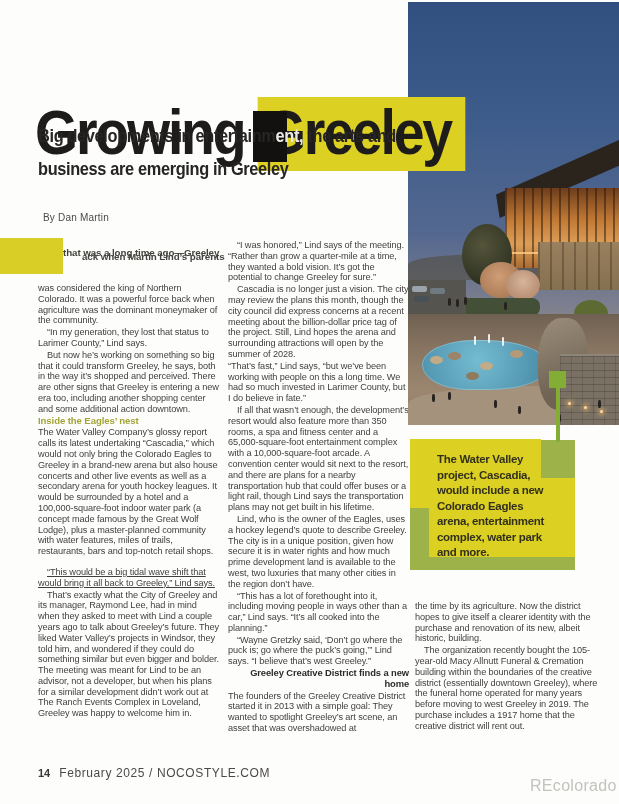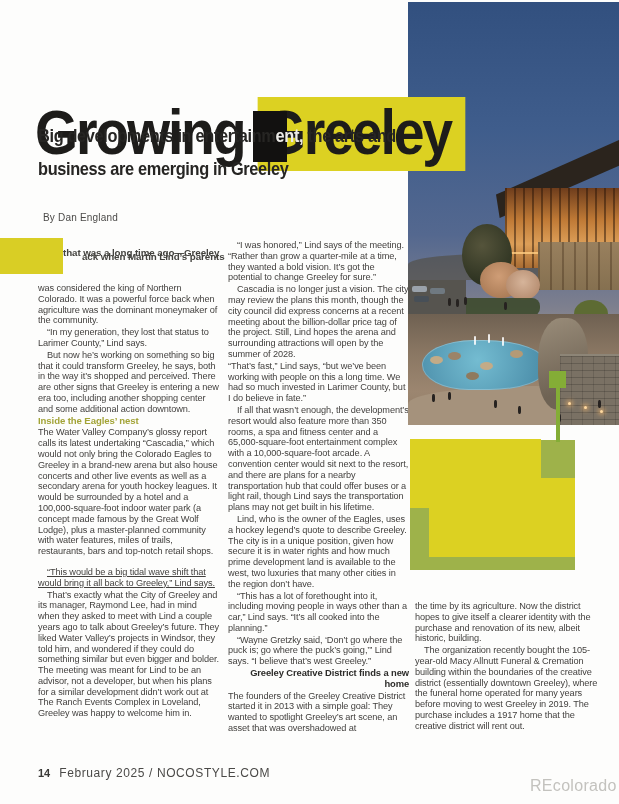--- a/index.html
+++ b/index.html
@@ -154,21 +154,21 @@
     <div class="person p10"></div>
   </div>
 
   <h1 class="headline"><span>Growing </span><span class="hl-highlight">Greeley</span></h1>
   <div class="title-blackbox"></div>
   <div class="subtitle">
     <span>Big developments in entertainm</span><span class="sub-knockout">ent,</span><span> the arts and</span><br>
     <span>business are emerging in Greeley</span>
   </div>
 
-  <div class="byline">By Dan England</div>
+  <div class="byline">By Dan Martin</div>
 
   <div class="lede-square"></div>
   <div class="lede-line lede-1">ack when Martin Lind’s parents</div>
   <div class="lede-line lede-2">that was a long time ago—Greeley</div>
 
   <div class="col col1">
     <p>was considered the king of Northern Colorado. It was a powerful force back when agriculture was the dominant moneymaker of the community.</p>
     <p class="ind">“In my generation, they lost that status to Larimer County,” Lind says.</p>
     <p class="ind">But now he’s working on something so big that it could transform Greeley, he says, both in the way it’s shopped and perceived. There are other signs that Greeley is entering a new era too, including another shopping center and some additional action downtown.</p>
     <p class="subhead-green">Inside the Eagles’ nest</p>
@@ -187,20 +187,21 @@
     <p class="ind">“Wayne Gretzky said, ‘Don’t go where the puck is; go where the puck’s going,’” Lind says. “I believe that’s west Greeley.”</p>
     <p class="subhead-bold">Greeley Creative District finds a new home</p>
     <p>The founders of the Greeley Creative District started it in 2013 with a simple goal: They wanted to spotlight Greeley’s art scene, an asset that was overshadowed at</p>
   </div>
 
   <div class="marker-square"></div>
   <div class="marker-line"></div>
   <div class="cap-green"></div>
   <div class="cap-yellow-a"></div>
   <div class="cap-yellow-b"></div>
+  <div class="caption-text">The Water Valley project, Cascadia, would include a new Colorado Eagles arena, entertainment complex, water park and more.</div>
 
   <div class="col col3">
     <p>the time by its agriculture. Now the district hopes to give itself a clearer identity with the purchase and renovation of its new, albeit historic, building.</p>
     <p class="ind">The organization recently bought the 105-year-old Macy Allnutt Funeral &amp; Cremation building within the boundaries of the creative district (essentially downtown Greeley), where the funeral home operated for many years before moving to west Greeley in 2019. The purchase includes a 1917 home that the creative district will rent out.</p>
   </div>
 
   <div class="footer">
     <span class="page-num">14</span>
     <span class="footer-text">February 2025 / NOCOSTYLE.COM</span>
   </div>

